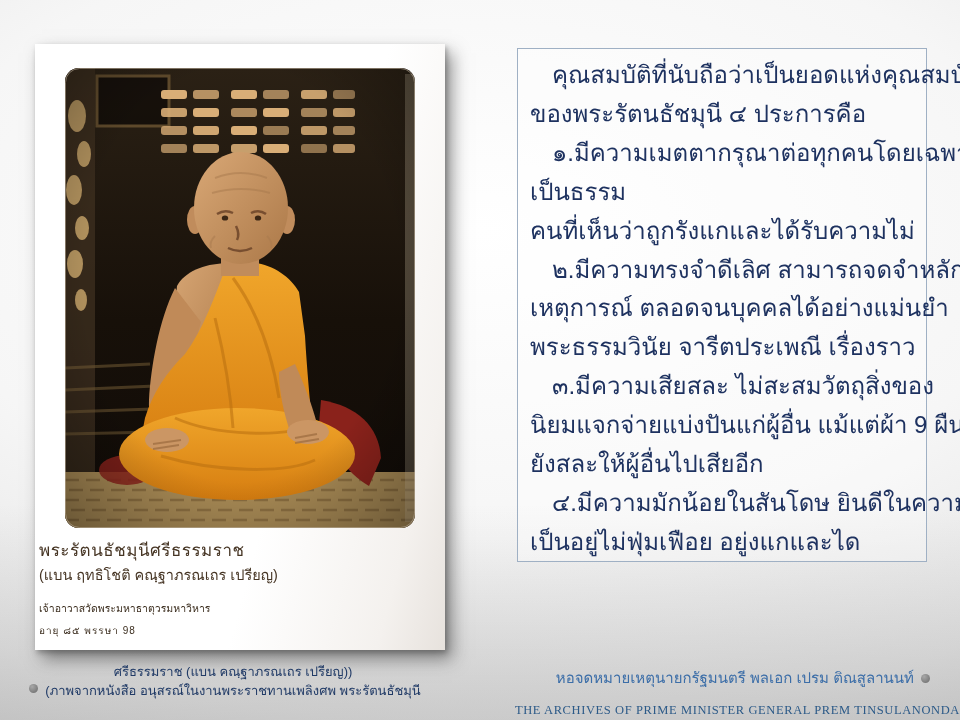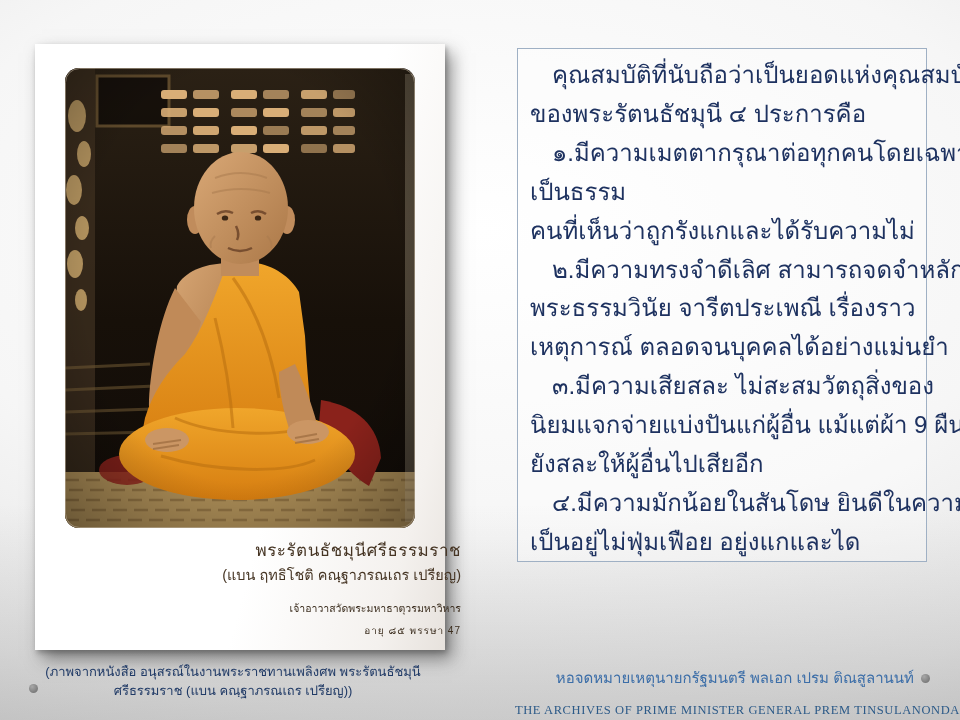--- a/index.html
+++ b/index.html
@@ -11,21 +11,21 @@
       radial-gradient(ellipse 130% 95% at 50% 32%, #ffffff 0%, #f6f6f6 45%, #e6e6e6 72%, #c9c9c9 100%);
   }
 
   
   .photo-frame{
     position:absolute;left:35px;top:44px;width:410px;height:606px;
     background:linear-gradient(105deg,#ffffff 62%,#f4f1ee 88%,#e7e2dd 100%);
     box-shadow:7px 9px 16px rgba(40,40,40,0.50), 2px 3px 5px rgba(60,60,60,0.35);
   }
   .photo-svg{position:absolute;left:30px;top:24px;width:350px;height:460px;display:block;}
-  .photo-captions{position:absolute;left:16px;top:488px;width:100%;text-align:right;color:#463524;}
+  .photo-captions{position:absolute;left:4px;top:488px;width:100%;text-align:left;color:#463524;}
   .pc-title{font-size:17px;letter-spacing:0.5px;margin-top:4px;}
   .pc-name{font-size:14.5px;}
   .pc-small{font-size:10.5px;margin-top:14px;color:#3c2e1f;}
   .pc-smaller{font-size:10px;margin-top:6px;color:#3c2e1f;letter-spacing:1px;}
 
   
   .textbox{
     position:absolute;left:517px;top:48px;width:410px;height:514px;
     border:1px solid #9fb0c4;background:rgba(255,255,255,0.35);
     box-sizing:border-box;padding:7px 12px 0 12px;
@@ -207,44 +207,44 @@
         <rect x="340" y="6" width="10" height="448" fill="#d8c9ae" opacity="0.28"></rect>
         <rect x="0" y="0" width="350" height="460" fill="url(#vign)"></rect>
       </g>
       <rect x="0.5" y="0.5" width="349" height="459" rx="14" fill="none" stroke="#b9ac97" stroke-width="1" opacity="0.6"></rect>
     </svg>
 
     <div class="photo-captions">
       <div class="pc-title">พระรัตนธัชมุนีศรีธรรมราช</div>
       <div class="pc-name">(แบน ฤทธิโชติ คณฺฐาภรณเถร เปรียญ)</div>
       <div class="pc-small">เจ้าอาวาสวัดพระมหาธาตุวรมหาวิหาร</div>
-      <div class="pc-smaller">อายุ ๘๕ พรรษา 47</div>
+      <div class="pc-smaller">อายุ ๘๕ พรรษา 98</div>
     </div>
   </div>
 
   <div class="textbox">
     <div class="tb-line indent">คุณสมบัติที่นับถือว่าเป็นยอดแห่งคุณสมบัติ</div>
     <div class="tb-line">ของพระรัตนธัชมุนี ๔ ประการคือ</div>
     <div class="tb-line indent">๑.มีความเมตตากรุณาต่อทุกคนโดยเฉพาะ</div>
     <div class="tb-line">เป็นธรรม</div>
     <div class="tb-line">คนที่เห็นว่าถูกรังแกและได้รับความไม่</div>
     <div class="tb-line indent">๒.มีความทรงจำดีเลิศ สามารถจดจำหลัก</div>
+    <div class="tb-line">เหตุการณ์ ตลอดจนบุคคลได้อย่างแม่นยำ</div>
     <div class="tb-line">พระธรรมวินัย จารีตประเพณี เรื่องราว</div>
-    <div class="tb-line">เหตุการณ์ ตลอดจนบุคคลได้อย่างแม่นยำ</div>
     <div class="tb-line indent">๓.มีความเสียสละ ไม่สะสมวัตถุสิ่งของ</div>
     <div class="tb-line">นิยมแจกจ่ายแบ่งปันแก่ผู้อื่น แม้แต่ผ้า 9 ผืน</div>
     <div class="tb-line">ยังสละให้ผู้อื่นไปเสียอีก</div>
     <div class="tb-line indent">๔.มีความมักน้อยในสันโดษ ยินดีในความ</div>
     <div class="tb-line">เป็นอยู่ไม่ฟุ่มเฟือย อยู่งแกและได</div>
   </div>
 
   <span class="dot src-dot"></span>
   <div class="src-caption">
+    <div>ศรีธรรมราช (แบน คณฺฐาภรณเถร เปรียญ))</div>
     <div>(ภาพจากหนังสือ อนุสรณ์ในงานพระราชทานเพลิงศพ พระรัตนธัชมุนี</div>
-    <div>ศรีธรรมราช (แบน คณฺฐาภรณเถร เปรียญ))</div>
   </div>
 
   <div class="footer">
     <div class="footer-thai">
       <span>หอจดหมายเหตุนายกรัฐมนตรี พลเอก เปรม ติณสูลานนท์</span>
       <span class="dot"></span>
     </div>
     <div class="footer-eng">THE ARCHIVES OF PRIME MINISTER GENERAL PREM TINSULANONDA</div>
   </div>
 

